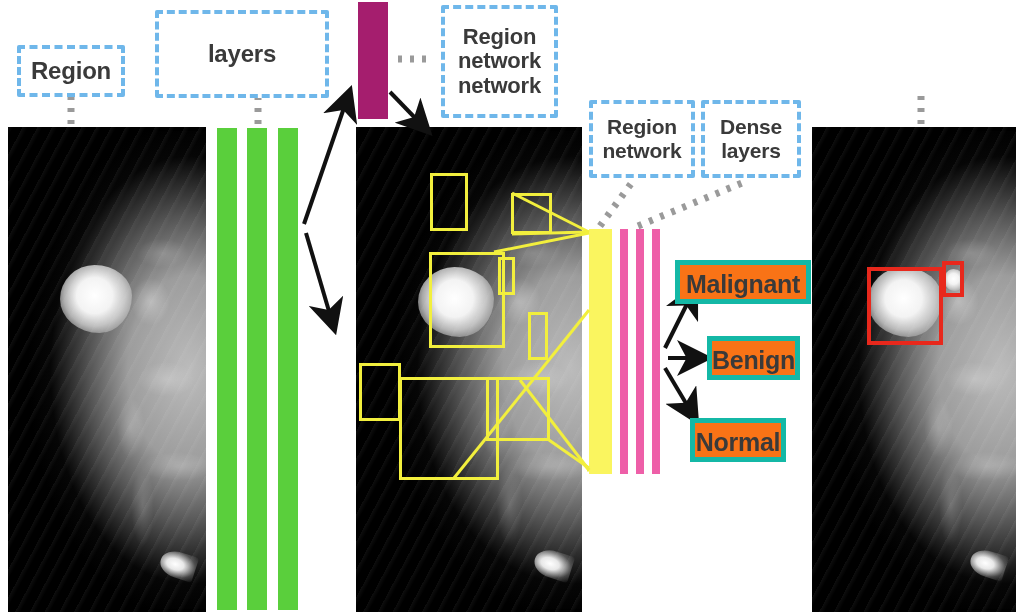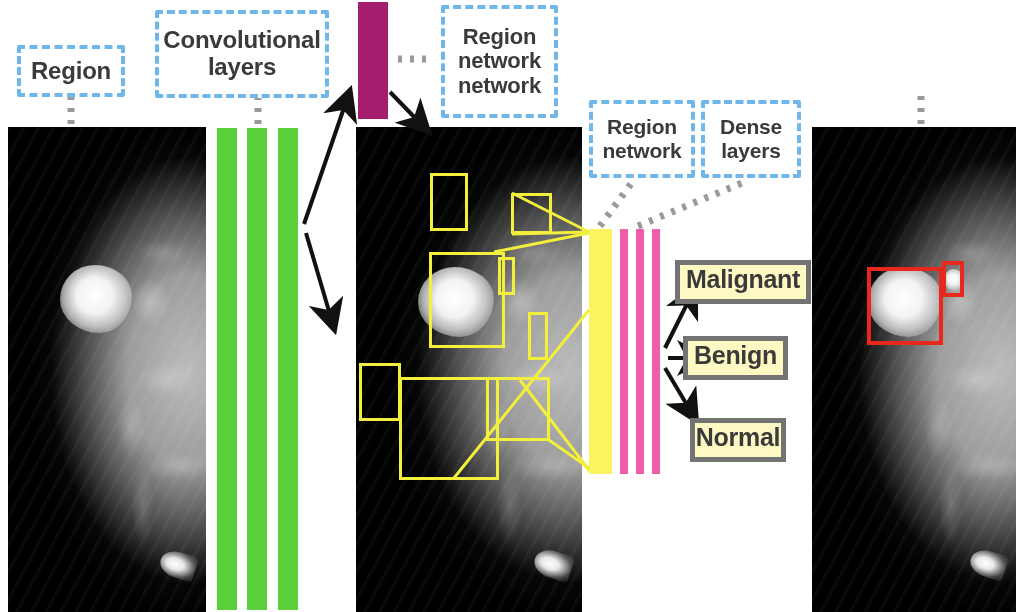--- a/index.html
+++ b/index.html
@@ -30,27 +30,27 @@
     text-align: center;
     line-height: 1.12;
     letter-spacing: -0.2px;
     border-radius: 2px;
   }
   .callout span { display: block; }
 
   
   .classbox {
     position: absolute;
-    border: 5px solid #737373;
-    background: #fef9c3;
+    border: 5px solid #14b8a6;
+    background: #f97316;
     color: #3a3a3a;
     font-weight: bold;
     font-size: 25px;
     display: flex;
-    align-items: flex-start;
+    align-items: flex-end;
     justify-content: center;
     letter-spacing: -0.3px;
   }
 
   
   .mammo {
     position: absolute;
     background: #000000;
     overflow: hidden;
   }
@@ -191,21 +191,20 @@
   </svg>
 
   <div class="callout" style="left:17px; top:45px; width:108px; height:52px; font-size:24px;">
     <div>
         <span>Region</span>
       </div>
   </div>
 
   <div class="callout" style="left:155px; top:10px; width:174px; height:88px; font-size:24px;">
     <div>
-      <span>Convolutional</span>
       <span>layers</span>
     </div>
   </div>
 
   <div class="callout" style="left:441px; top:5px; width:117px; height:113px; font-size:22px;">
     <div>
       <span>Region</span>
       <span>network</span>
       <span>network</span>
     </div>
@@ -222,20 +221,20 @@
     <div>
       <span>Dense</span>
       <span>layers</span>
     </div>
   </div>
 
 
   <div class="classbox" style="left:675px; top:260px; width:136px; height:44px;">
     <span>Malignant</span>
   </div>
-  <div class="classbox" style="left:683px; top:336px; width:105px; height:44px;">
+  <div class="classbox" style="left:707px; top:336px; width:93px; height:44px;">
     <span>Benign</span>
   </div>
   <div class="classbox" style="left:690px; top:418px; width:96px; height:44px;">
     <span>Normal</span>
   </div>
 
 </div>
 
 </body></html>

